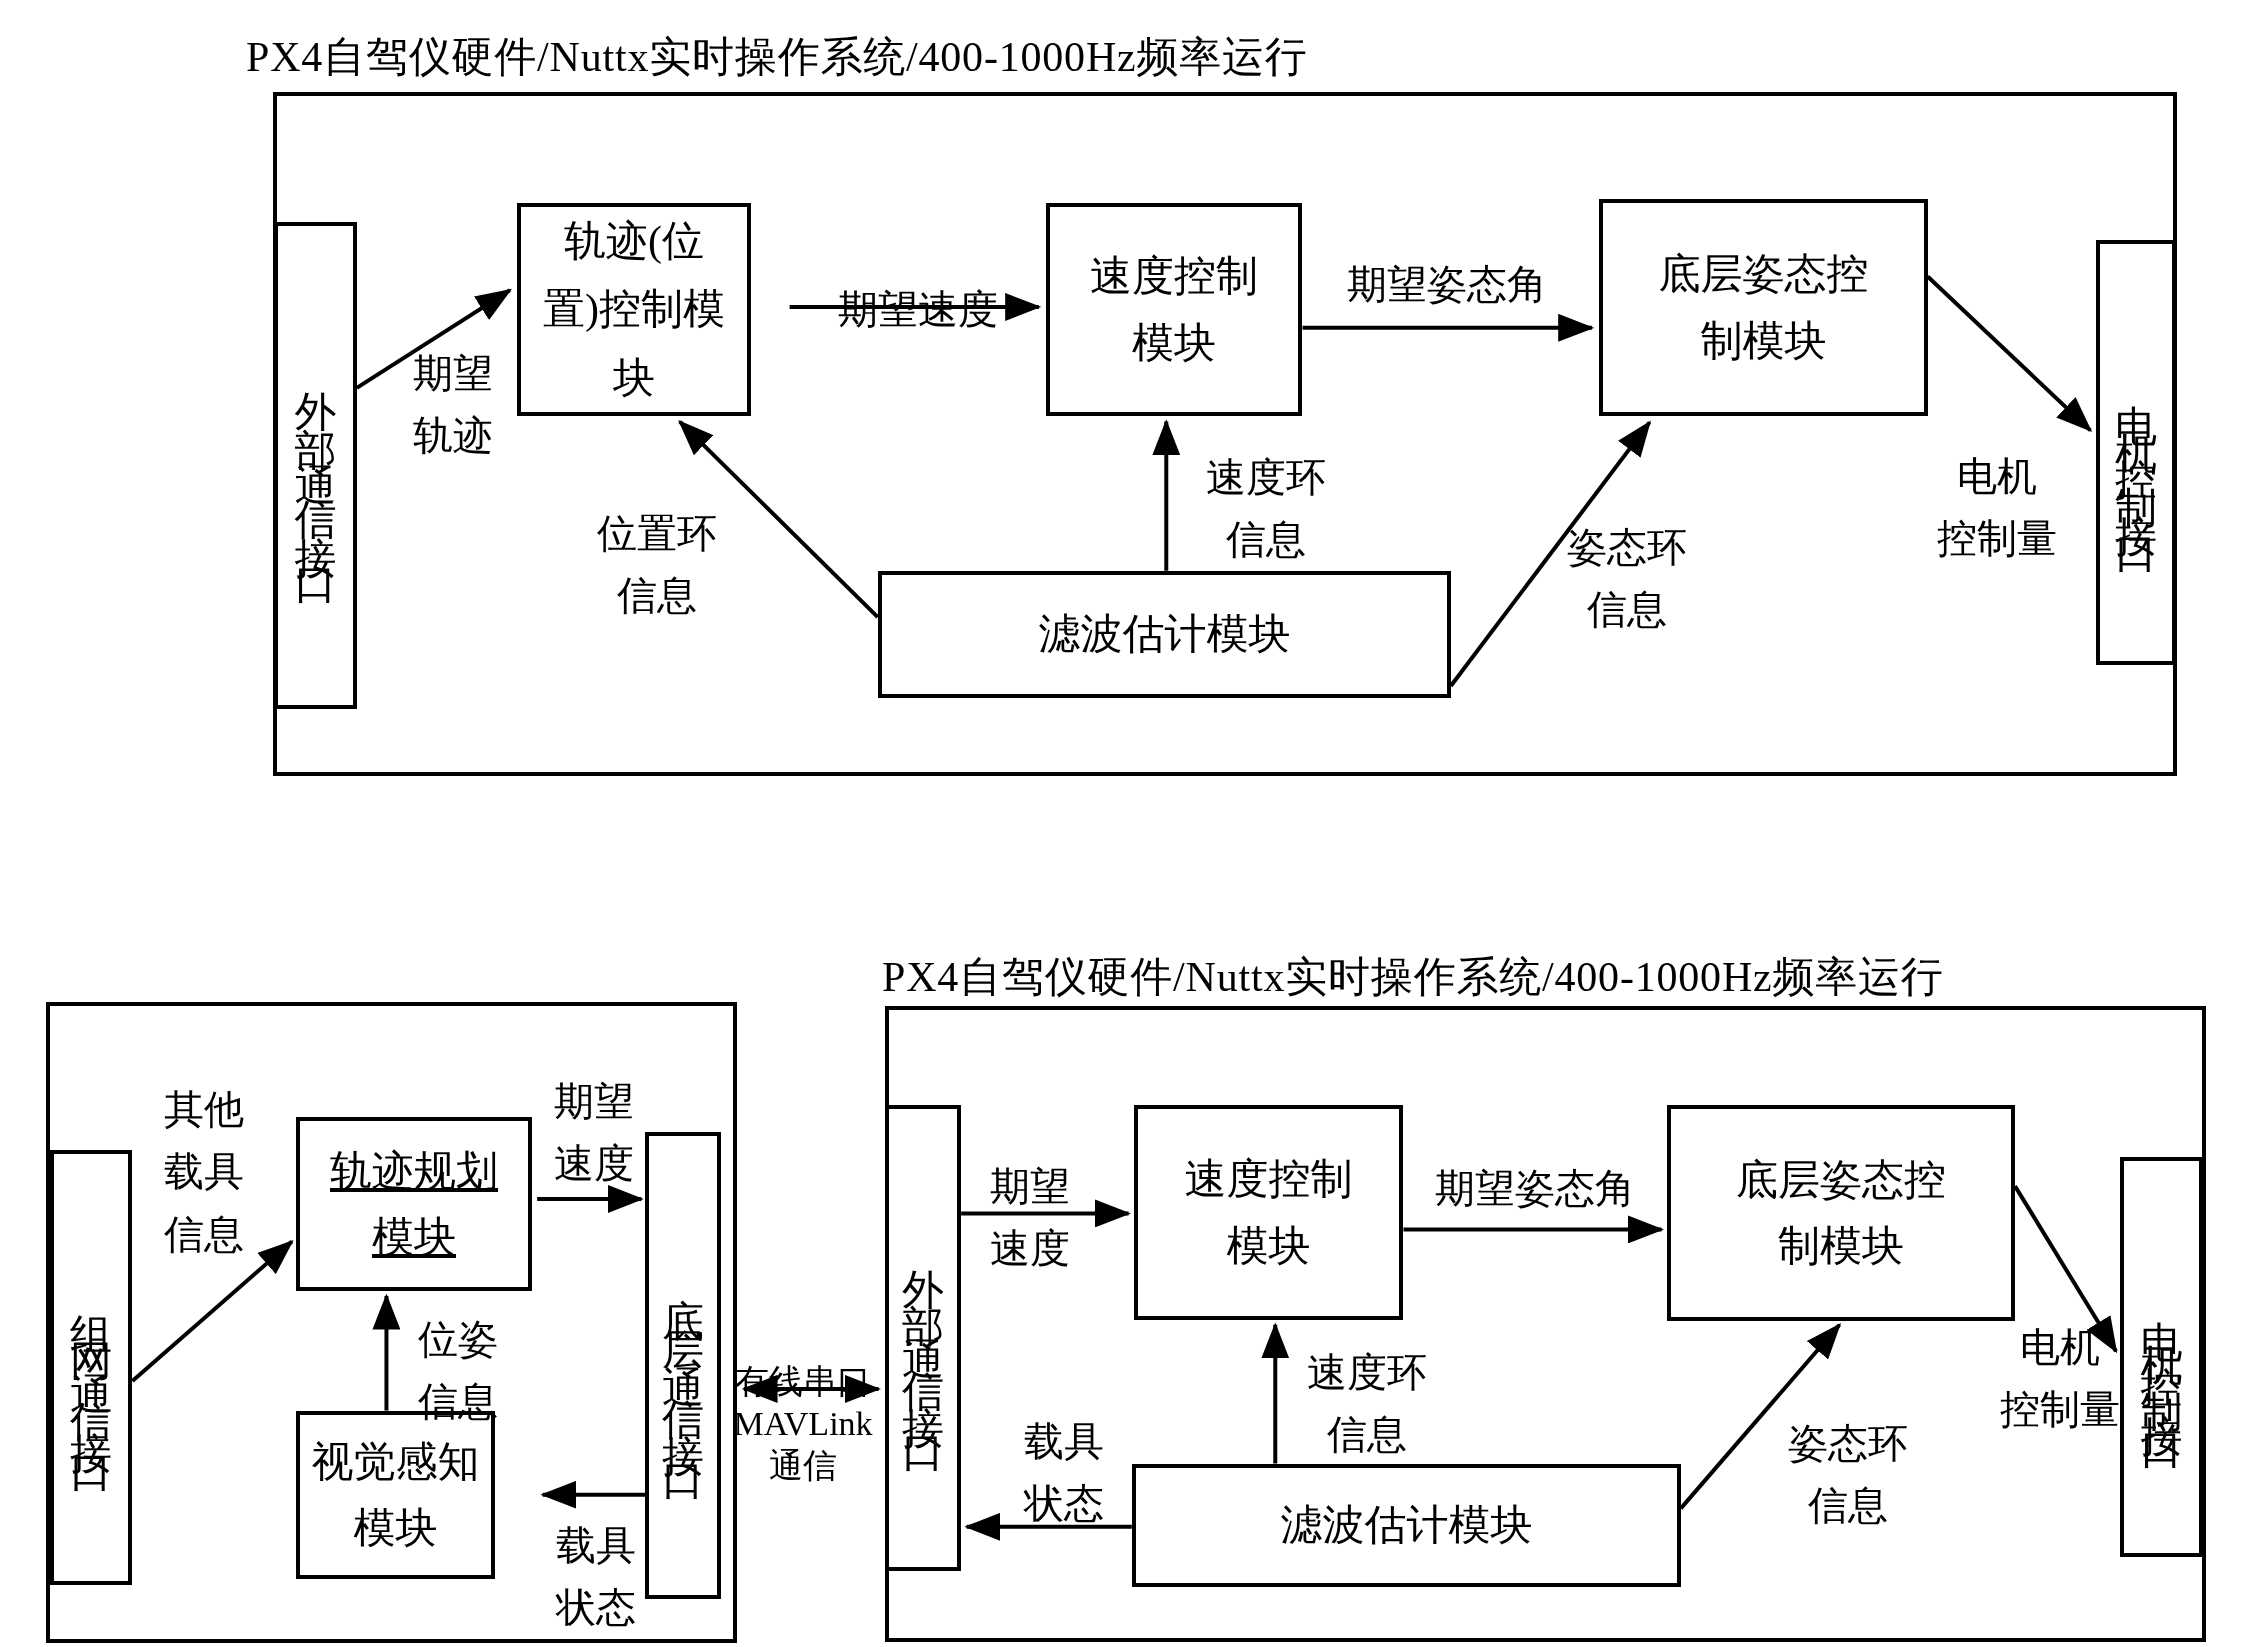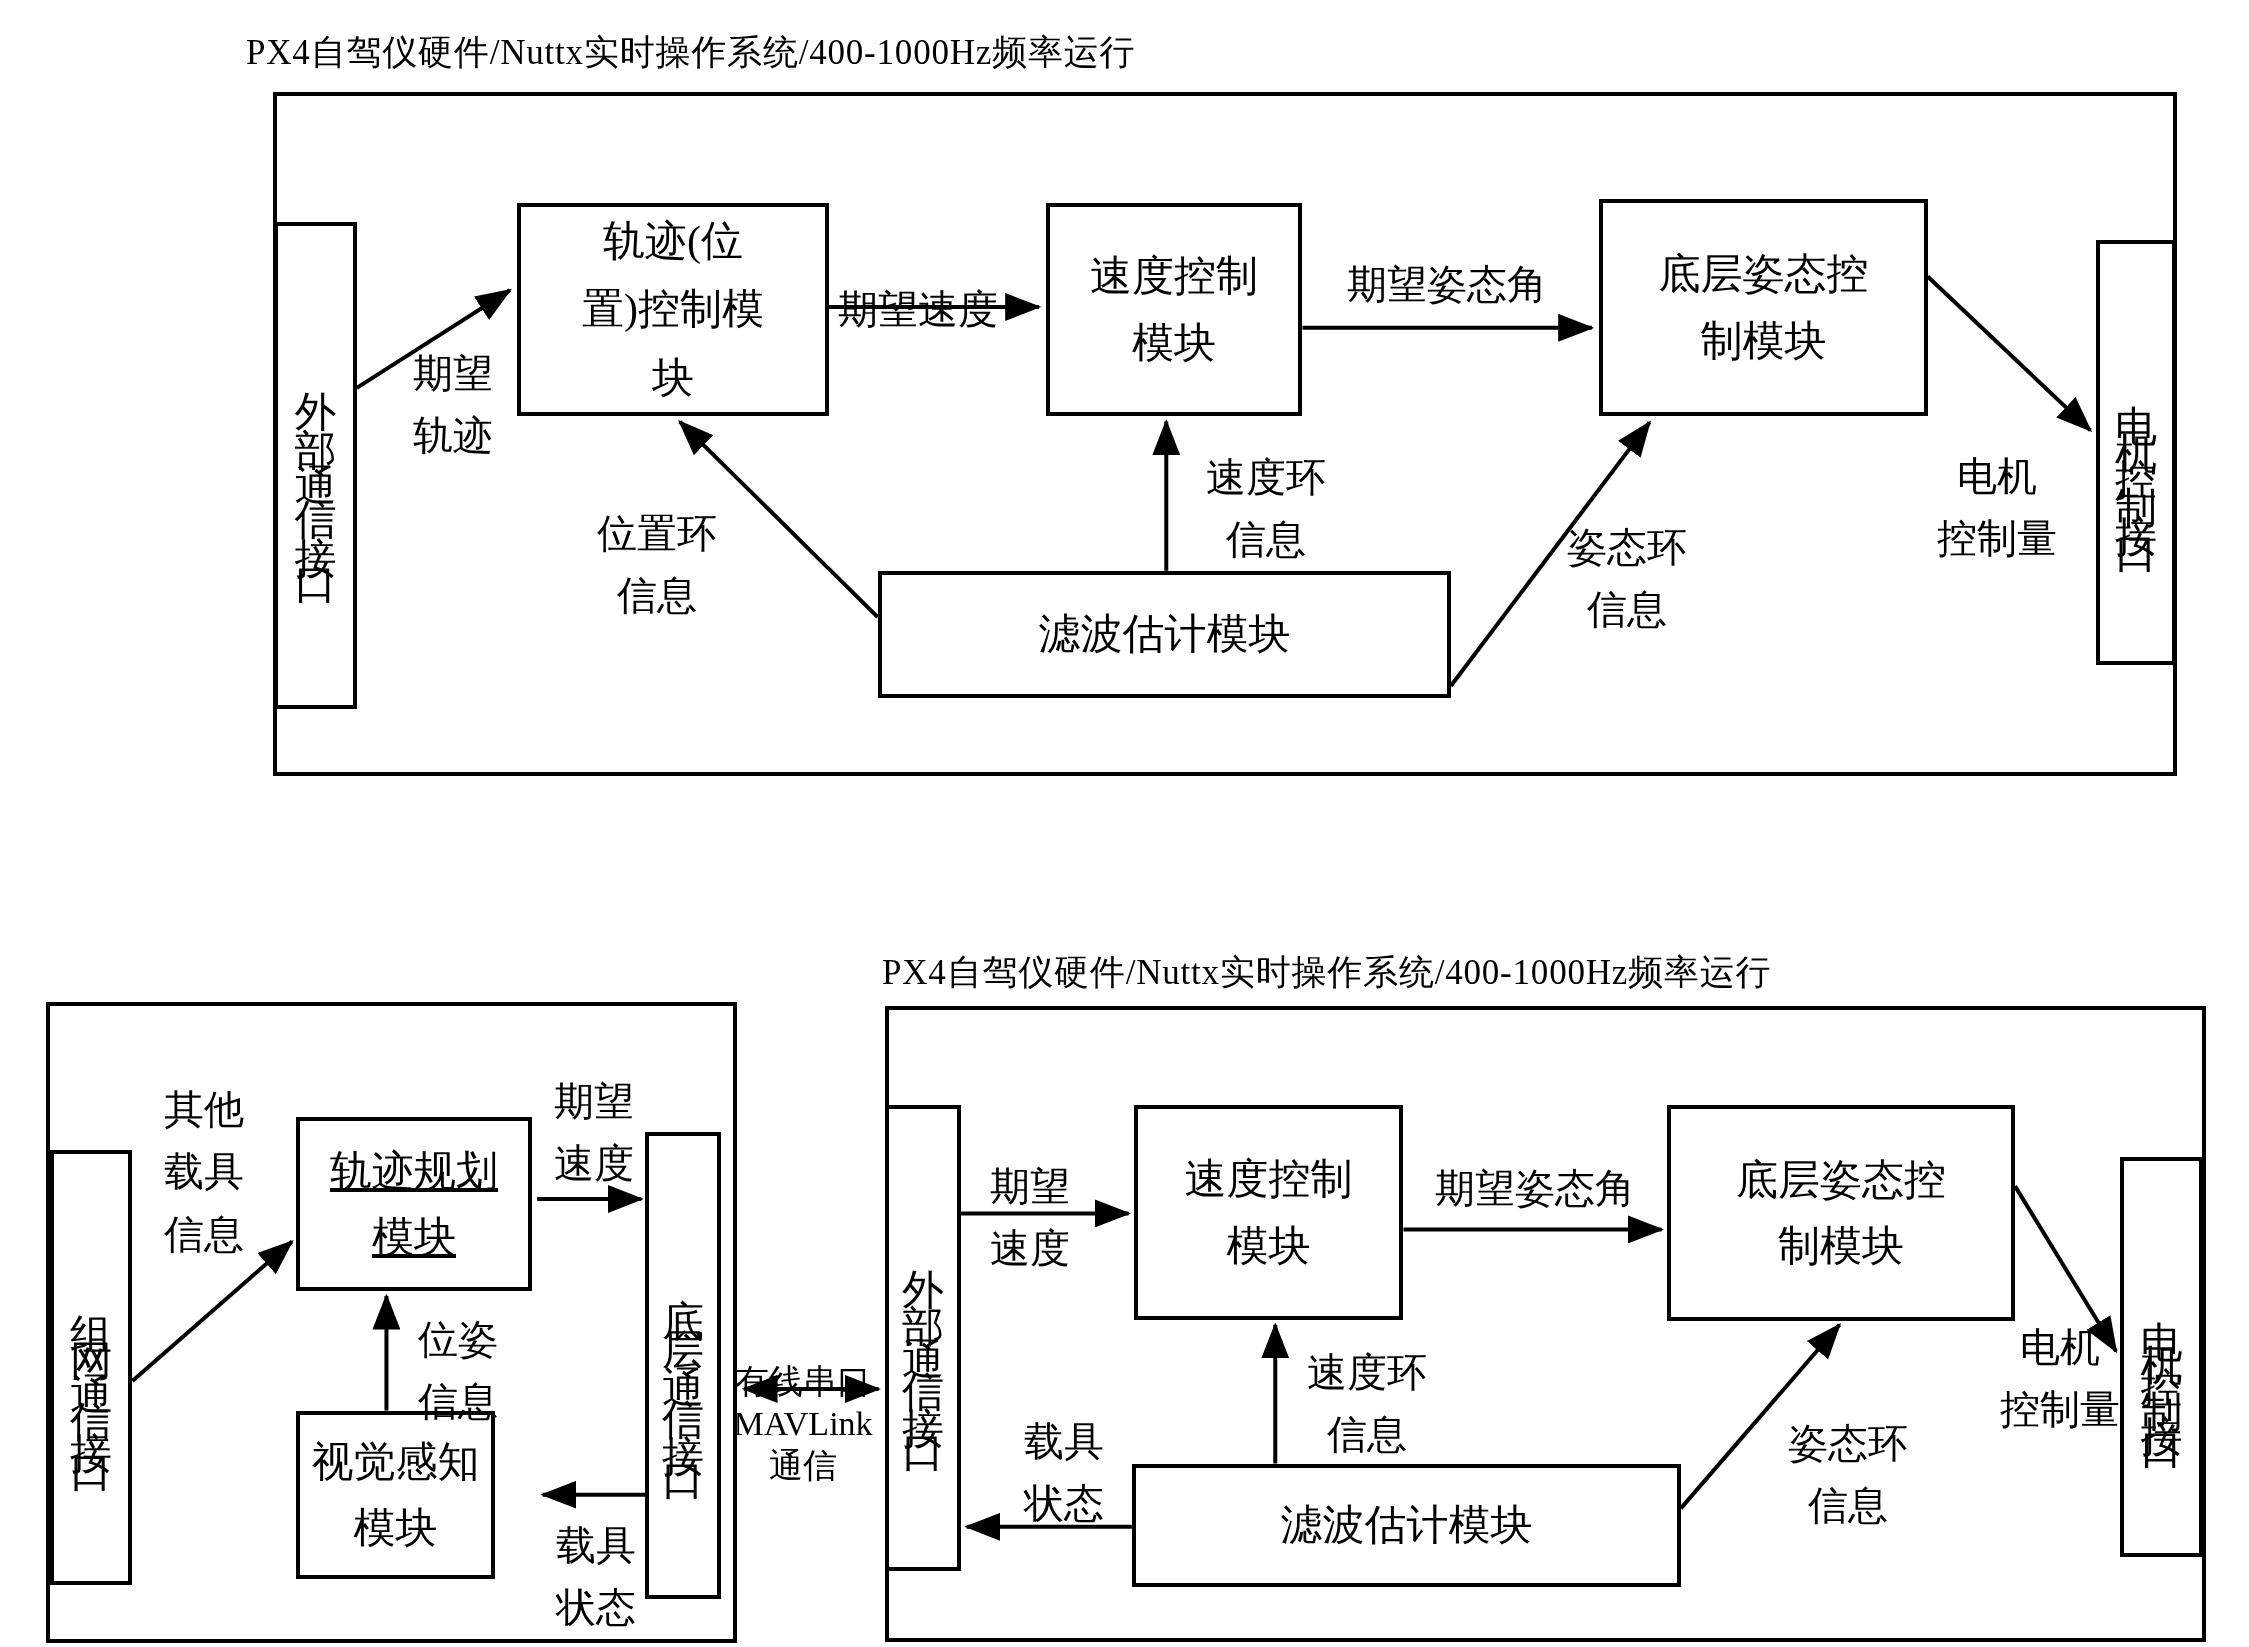--- a/index.html
+++ b/index.html
@@ -8,21 +8,21 @@
     width:2250px;
     height:1647px;
     background:#ffffff;
     font-family:"Liberation Serif","DejaVu Serif",serif;
     color:#000;
     overflow:hidden;
   }
   .arrow-layer{position:absolute;left:0;top:0;z-index:2;}
   .title{
     position:absolute;
-    font-size:35px;
+    font-size:42px;
     white-space:nowrap;
     z-index:4;
     letter-spacing:0.8px;
   }
   .obox{
     position:absolute;
     border:4px solid #000;
     box-sizing:border-box;
     background:transparent;
     z-index:1;
@@ -104,21 +104,21 @@
       <line x1="1412" y1="1905" x2="1206" y2="1905" marker-end="url(#ah)"></line>
     </g>
   </svg>
 
   <div class="title" style="left:246px;top:29px;">PX4自驾仪硬件/Nuttx实时操作系统/400-1000Hz频率运行</div>
 
   <div class="obox" style="left:273px;top:92px;width:1904px;height:684px;"></div>
 
   <div class="box vbox ls45" style="left:274px;top:222px;width:83px;height:487px;">外部通信接口</div>
 
-  <div class="box" style="left:517px;top:203px;width:312px;height:213px;line-height:1.62;">轨迹(位
+  <div class="box" style="left:517px;top:203px;width:234px;height:213px;line-height:1.62;">轨迹(位
 置)控制模
 块</div>
 
   <div class="box" style="left:1046px;top:203px;width:256px;height:213px;">速度控制
 模块</div>
 
   <div class="box" style="left:1599px;top:199px;width:329px;height:217px;">底层姿态控
 制模块</div>
 
   <div class="box vbox ls34" style="left:2096px;top:240px;width:80px;height:425px;">电机控制接口</div>

